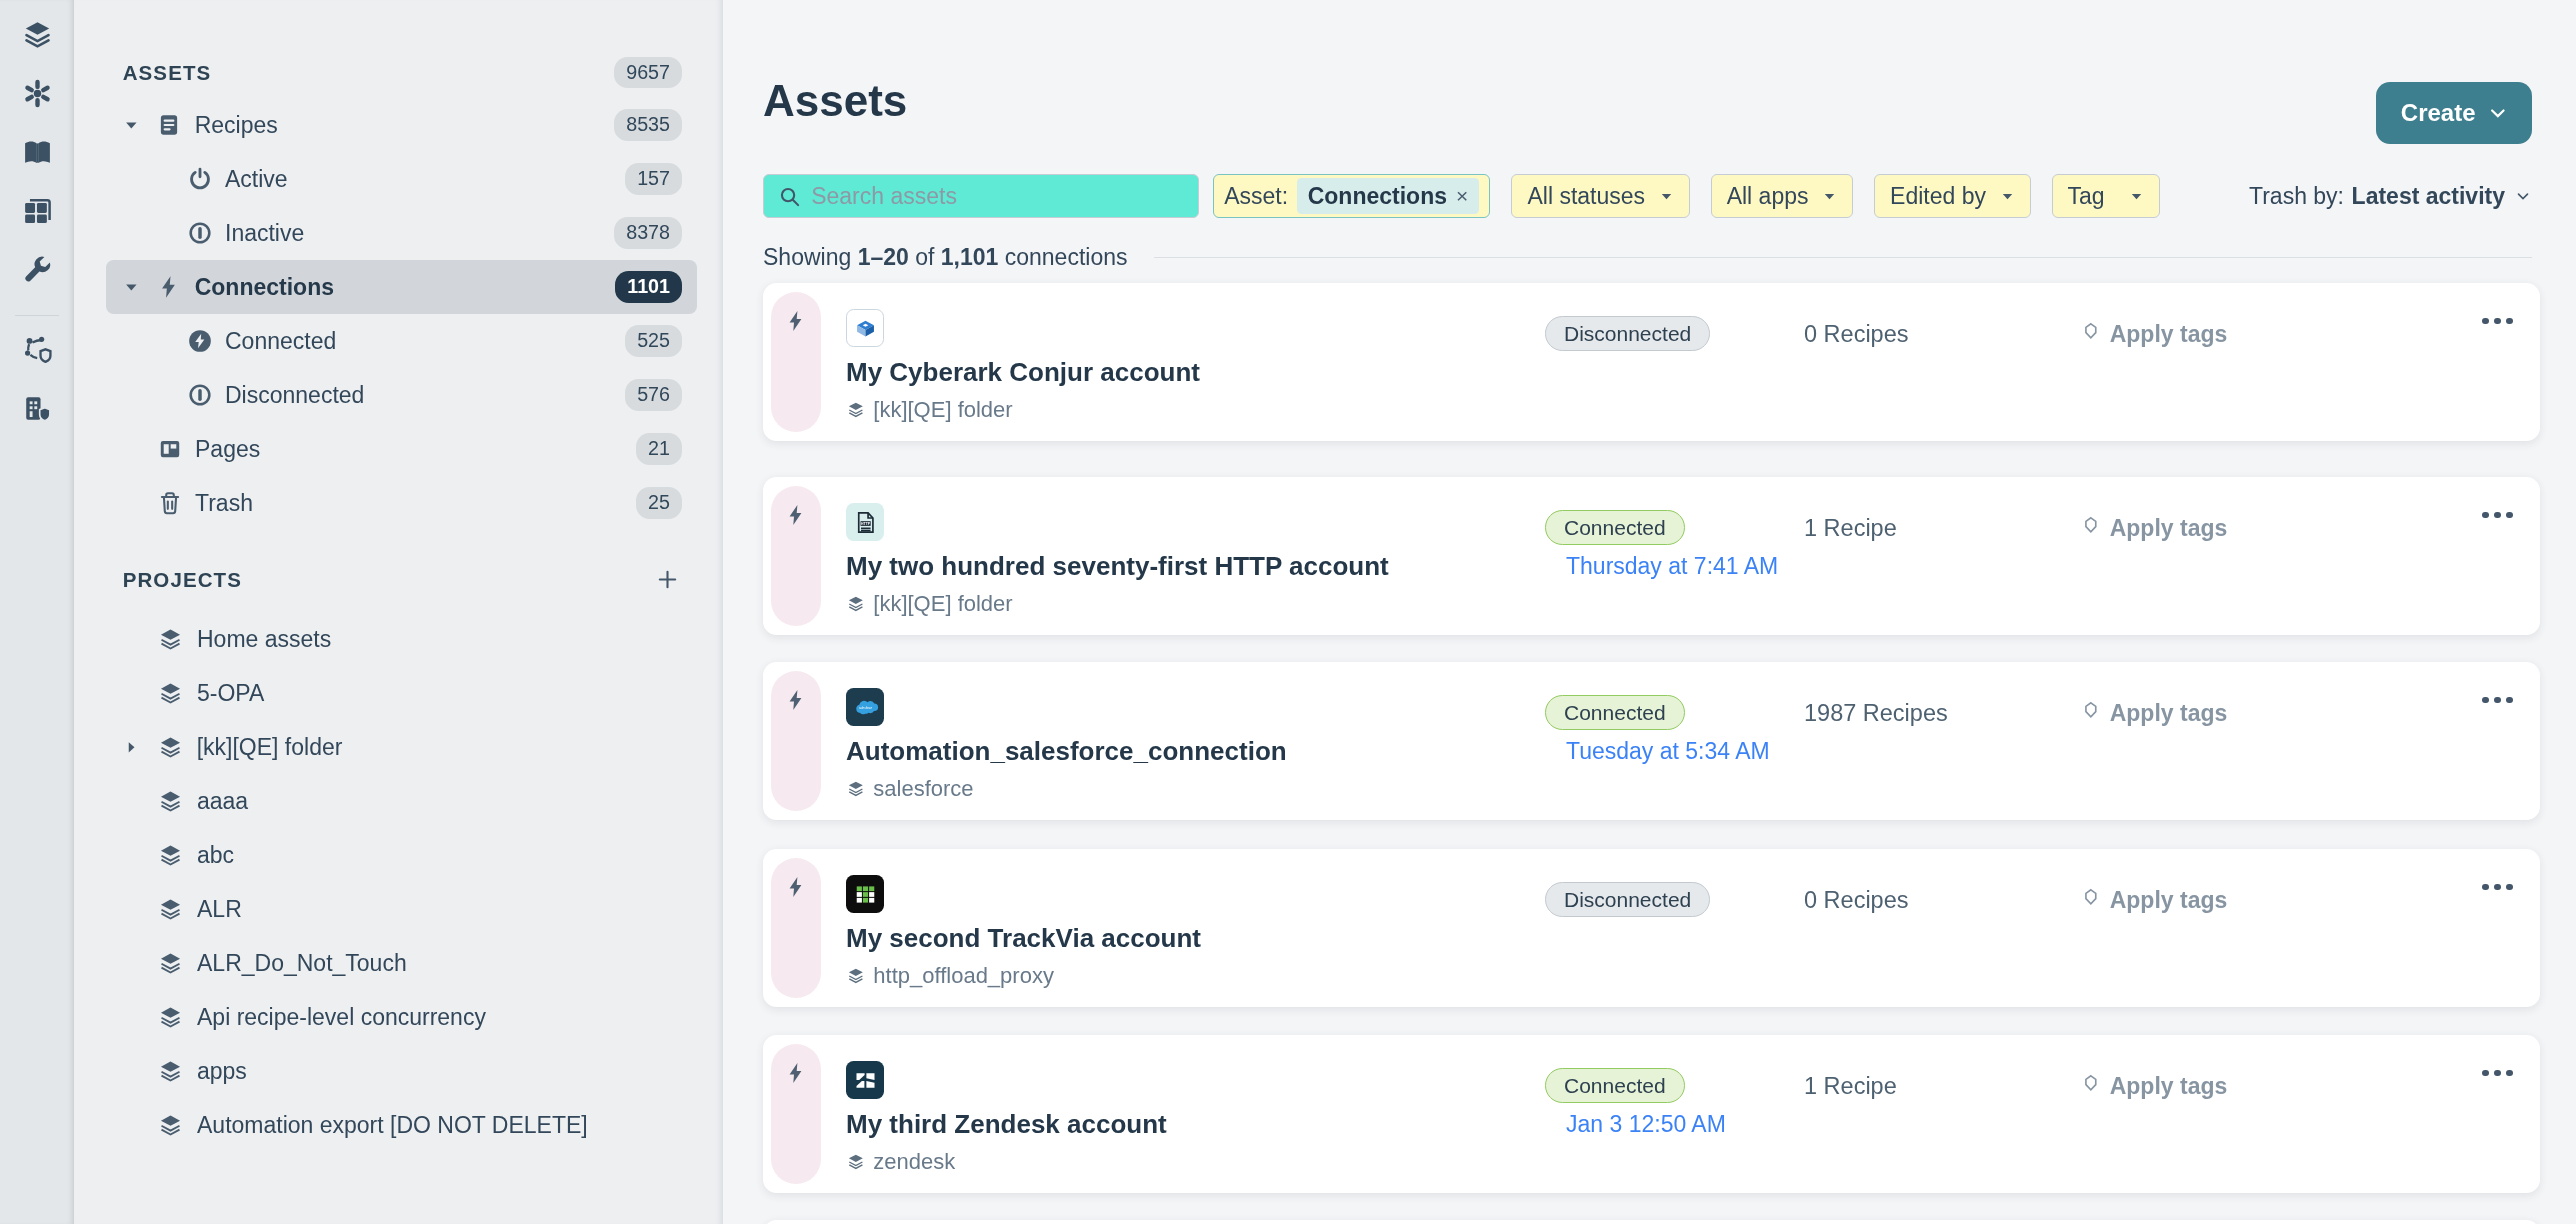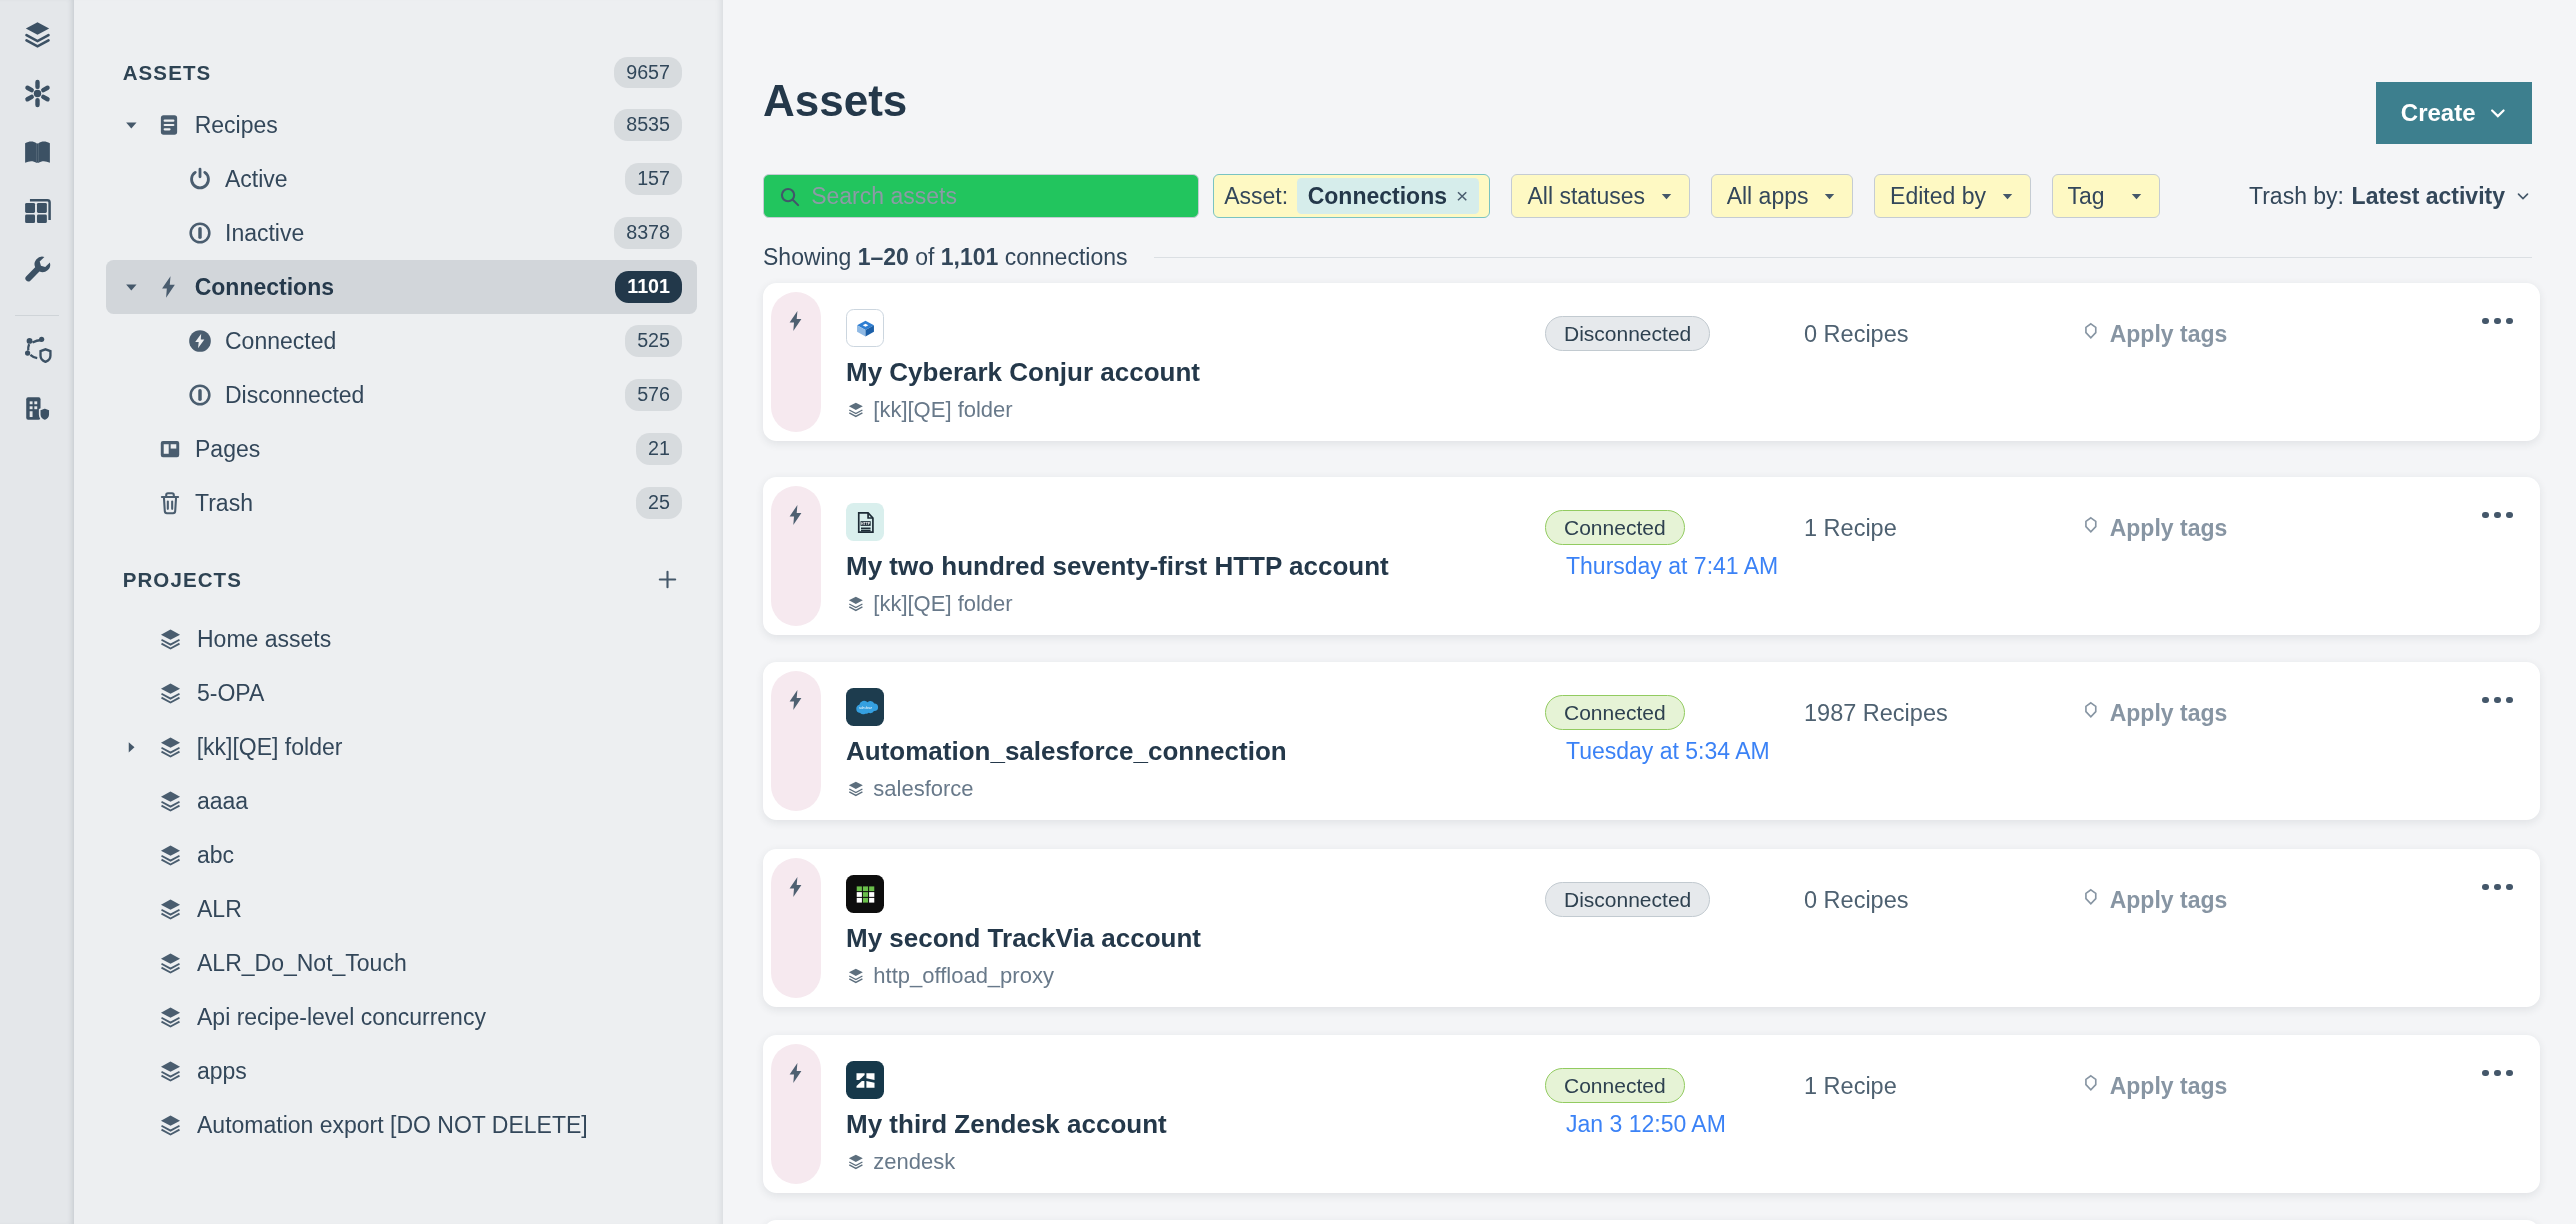--- a/index.html
+++ b/index.html
@@ -62,29 +62,29 @@
   .prow .caret svg { width:16.7px; height:16.7px; }
   .prow .sicon { width:29px; height:29px; margin-right:12px; display:flex; align-items:center; justify-content:center; color:#4a5d6f; }
   .prow .sicon svg { width:27px; height:27px; }
   .prow .slabel { font-size:23px; color:#33475a; white-space:nowrap; }
 
   
   .main { position:relative; flex:1; height:100%; background:#f4f5f7; z-index:1; }
   .page-title { position:absolute; left:40px; top:76px; font-size:44px; font-weight:700; color:#24384a; }
   .create-btn {
     position:absolute; right:44px; top:82px; height:62px; min-width:156px;
-    background:#3d7f8e; color:#fff; border:none; border-radius:0;
+    background:#3d7f8e; color:#fff; border:none; border-radius:14px;
     font-size:24px; font-weight:700; display:flex; align-items:center; justify-content:center;
     gap:12px; padding:0 23px; cursor:pointer; font-family:inherit;
   }
   .create-btn svg { width:19.7px; height:19.7px; }
 
   .filter-row { position:absolute; left:40px; right:44px; top:174px; height:44px; display:flex; align-items:center; }
   .search-box {
-    width:436px; height:44px; background:#22c55e; border:1.5px solid #c5ccd3; border-radius:6px;
+    width:436px; height:44px; background:#5eead4; border:1.5px solid #c5ccd3; border-radius:6px;
     display:flex; align-items:center; padding:0 13.6px; margin-right:13.6px;
   }
   .search-box svg { width:23px; height:23px; color:#42566a; flex:0 0 23px; }
   .search-box input {
     border:none; outline:none; flex:1; margin-left:10.6px; font-size:23px;
     font-family:inherit; color:#33475a; background:transparent;
   }
   .search-box input::placeholder { color:#8d9aa6; }
   .chip {
     height:44px; background:#fef9c3; border:1.5px solid #c5ccd3; border-radius:6px;

